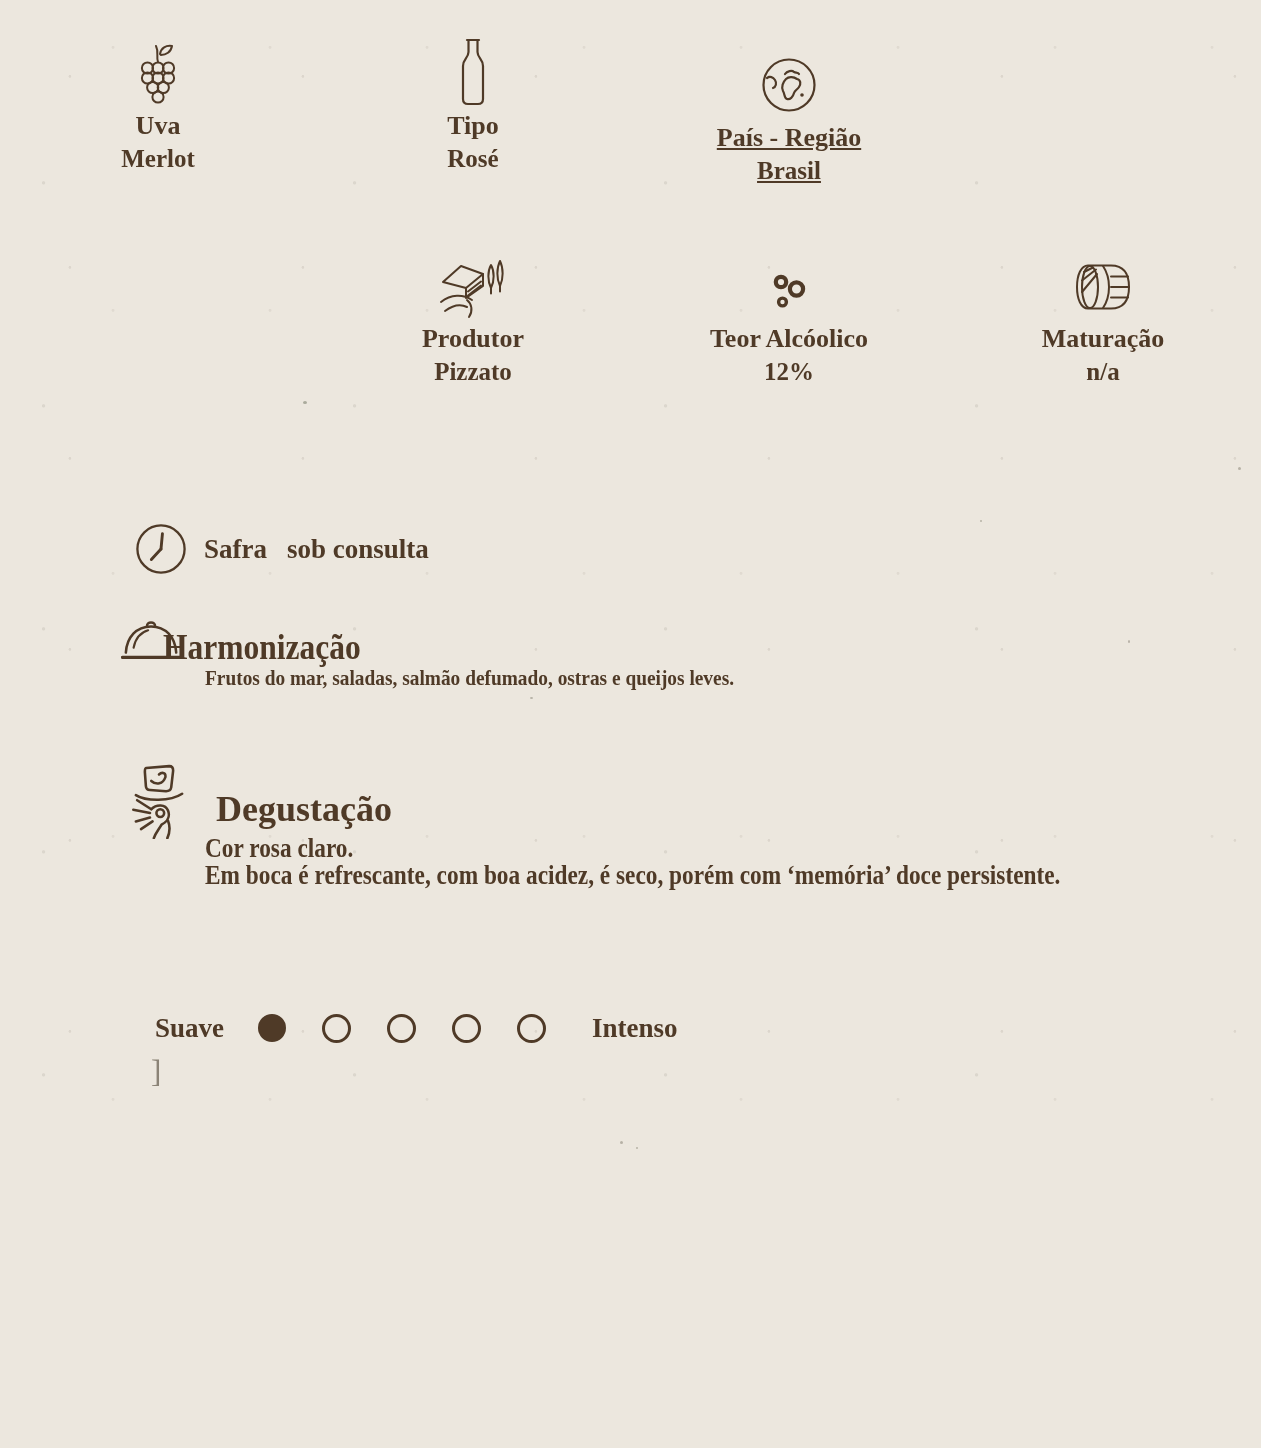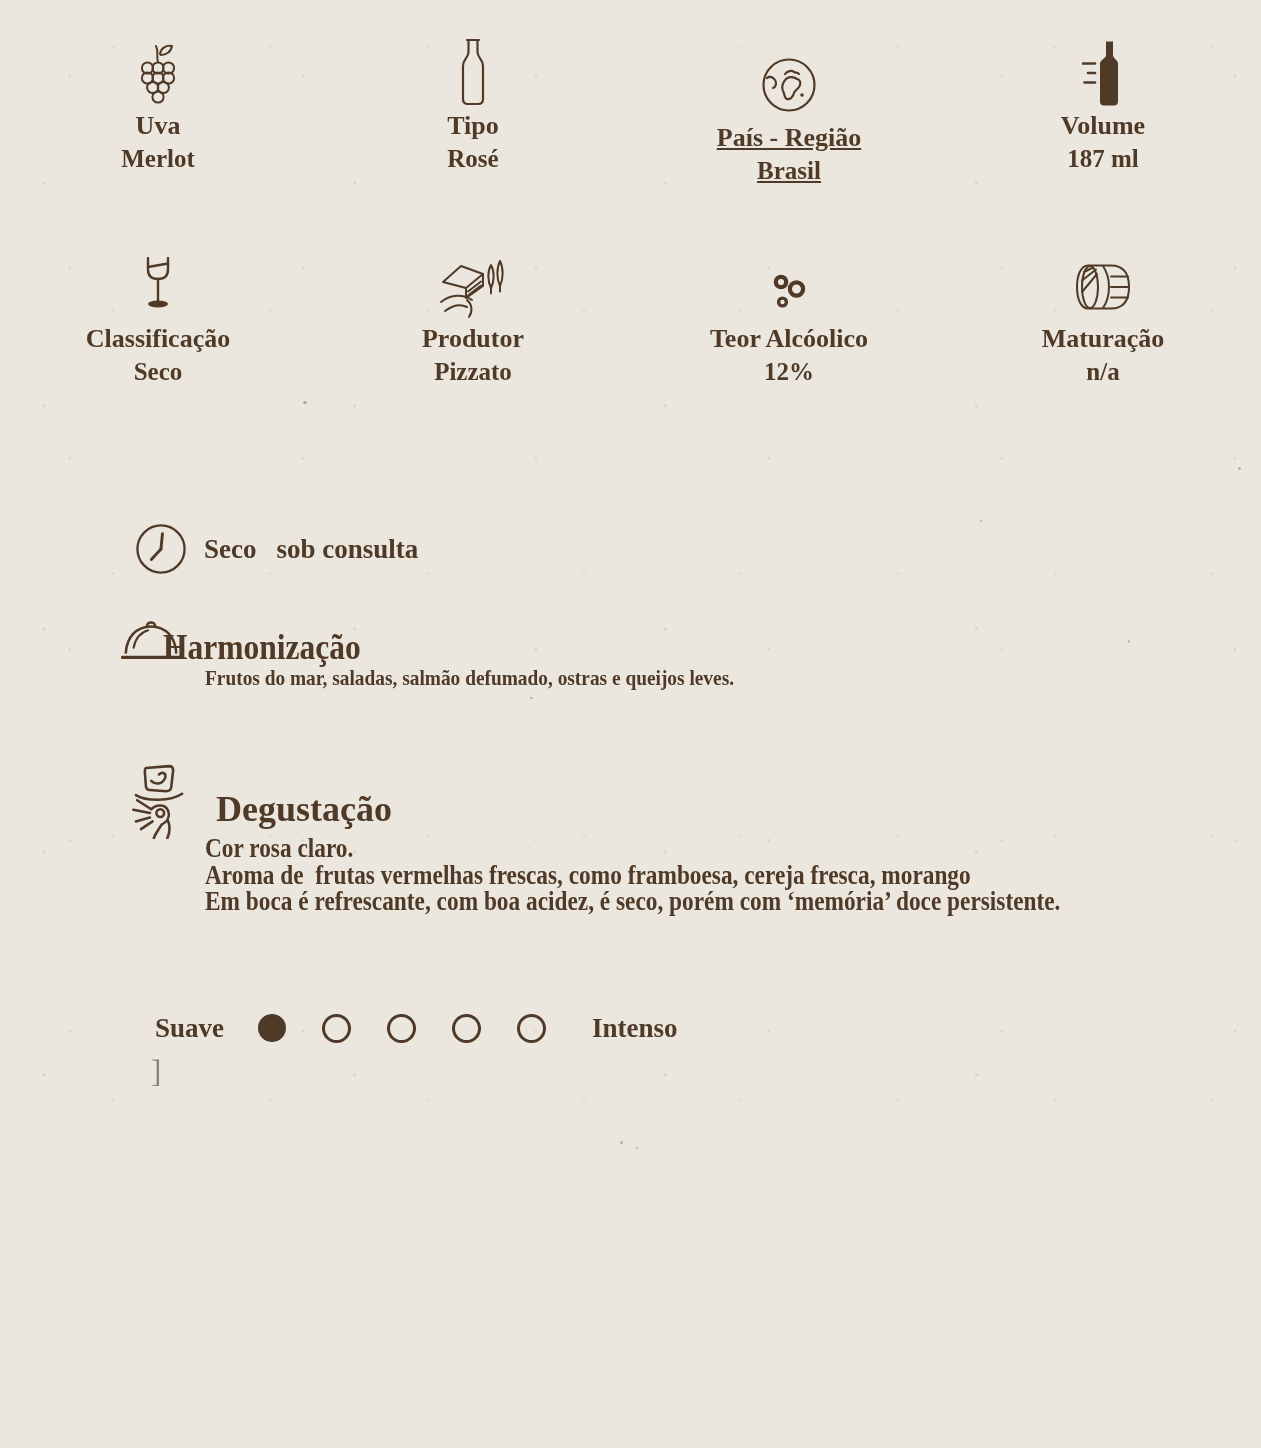--- a/index.html
+++ b/index.html
@@ -117,49 +117,21 @@
           <path d="M24,17 C26,14 31,13 33,15 C35,16 37,15 38,17"></path>
           <path d="M6,21 C9,19 12,20 14,23 C16,26 15,30 12,31"></path>
         </g>
         <circle class="fillink" cx="41" cy="38" r="1.8"></circle>
       </svg>
     </div>
     <div class="label">País - Região</div>
     <div class="value">Brasil</div>
   </div>
 
-  <div class="cell" style="left:945px;top:40px;">
-    <div class="iconbox">
-      <svg width="42" height="65" viewBox="0 0 42 65">
-        <path class="fillink" d="M24,0.5 h7 v13.5 c0,3.5 5,5 5,8.5 v38 q0,4 -4,4 h-10 q-4,0 -4,-4 v-38 c0,-3.5 6,-5 6,-8.5 Z"></path>
-        <g class="stroke" stroke-width="2.6">
-          <path d="M1,22.5 H13"></path>
-          <path d="M6,32 H13"></path>
-          <path d="M2.5,41.5 H13"></path>
-        </g>
-      </svg>
-    </div>
-    <div class="label">Volume</div>
-    <div class="value">187 ml</div>
-  </div>
-
-  <div class="cell" style="left:0px;top:253px;">
-    <div class="iconbox">
-      <svg width="42" height="62" viewBox="0 0 42 62">
-        <g class="stroke" stroke-width="2.4">
-          <path d="M11,1 V12.5 Q11,22 21,22 Q31,22 31,12.5 V1"></path>
-          <path d="M11,10 L31,6.5"></path>
-          <path d="M21,22 V43.5"></path>
-        </g>
-        <ellipse class="fillink" cx="21" cy="47" rx="10" ry="3.4"></ellipse>
-      </svg>
-    </div>
-    <div class="label">Classificação</div>
-    <div class="value">Seco</div>
-  </div>
+
 
   <div class="cell" style="left:315px;top:253px;">
     <div class="iconbox">
       <svg width="68" height="62" viewBox="0 0 68 62">
         <g class="stroke" stroke-width="2">
           <path d="M4,25 L22,9 L44,17 L27,31 Z"></path>
           <path d="M44,17 V29 M27,31 V41 M27,41 L44,29"></path>
           <path d="M29,34.5 L42,24.5 M29,38.5 L42,28.5"></path>
           <path d="M52,31 C48.5,24 48.5,14 52,8 C55.5,14 55.5,24 52,31 Z"></path>
           <path d="M52,31 V36.5"></path>
@@ -209,21 +181,21 @@
     <span>
       <svg width="52" height="52" viewBox="0 0 54 54">
         <g class="stroke">
           <circle cx="27" cy="27" r="24.5" stroke-width="2.4"></circle>
           <path d="M27,27 L28.5,11" stroke-width="3"></path>
           <path d="M27,27 L17,38" stroke-width="3"></path>
         </g>
       </svg>
     </span>
     <span class="txt">
-      <span class="lab">Seco</span>
+      <span class="lab">Safra</span>
       <span>sob consulta</span>
     </span>
   </div>
 
   <div class="harm-icon">
     <svg width="62" height="44" viewBox="0 0 64 44">
       <g class="stroke">
         <path d="M5,36 C6,20 16,9 31,9 C46,9 56,20 57,36" stroke-width="2.6"></path>
         <path d="M27,9 C26,3.5 36,3.5 35,9" stroke-width="2.6"></path>
         <path d="M13,31 C15,21 21,15 28,13" stroke-width="2.2"></path>
@@ -244,21 +216,20 @@
         <path d="M22,35 C26,31 33,31 35,36 C37,41 34,45 30,47 C27,52 25,54 24,57.5"></path>
         <path d="M35,44 C37,49 36.5,53 34.5,57.5"></path>
         <path d="M22,35 L11,28 M21,38 L8,35.5 M21,41.5 L10,44.5 M23,44.5 L14,50.5"></path>
         <circle cx="29" cy="38" r="3"></circle>
       </g>
     </svg>
   </div>
   <div class="deg-title">Degustação</div>
   <div class="deg-body">
     <div class="line"><span class="cond88">Cor rosa claro.</span></div>
-    <div class="line"><span class="cond88">Aroma de  frutas vermelhas frescas, como framboesa, cereja fresca, morango</span></div>
     <div class="line"><span class="cond88">Em boca é refrescante, com boa acidez, é seco, porém com ‘memória’ doce persistente.</span></div>
   </div>
 
   <div class="scale">
     <span class="endlab">Suave</span>
     <span class="dots">
       <span class="dot filled"></span>
       <span class="dot"></span>
       <span class="dot"></span>
       <span class="dot"></span>

